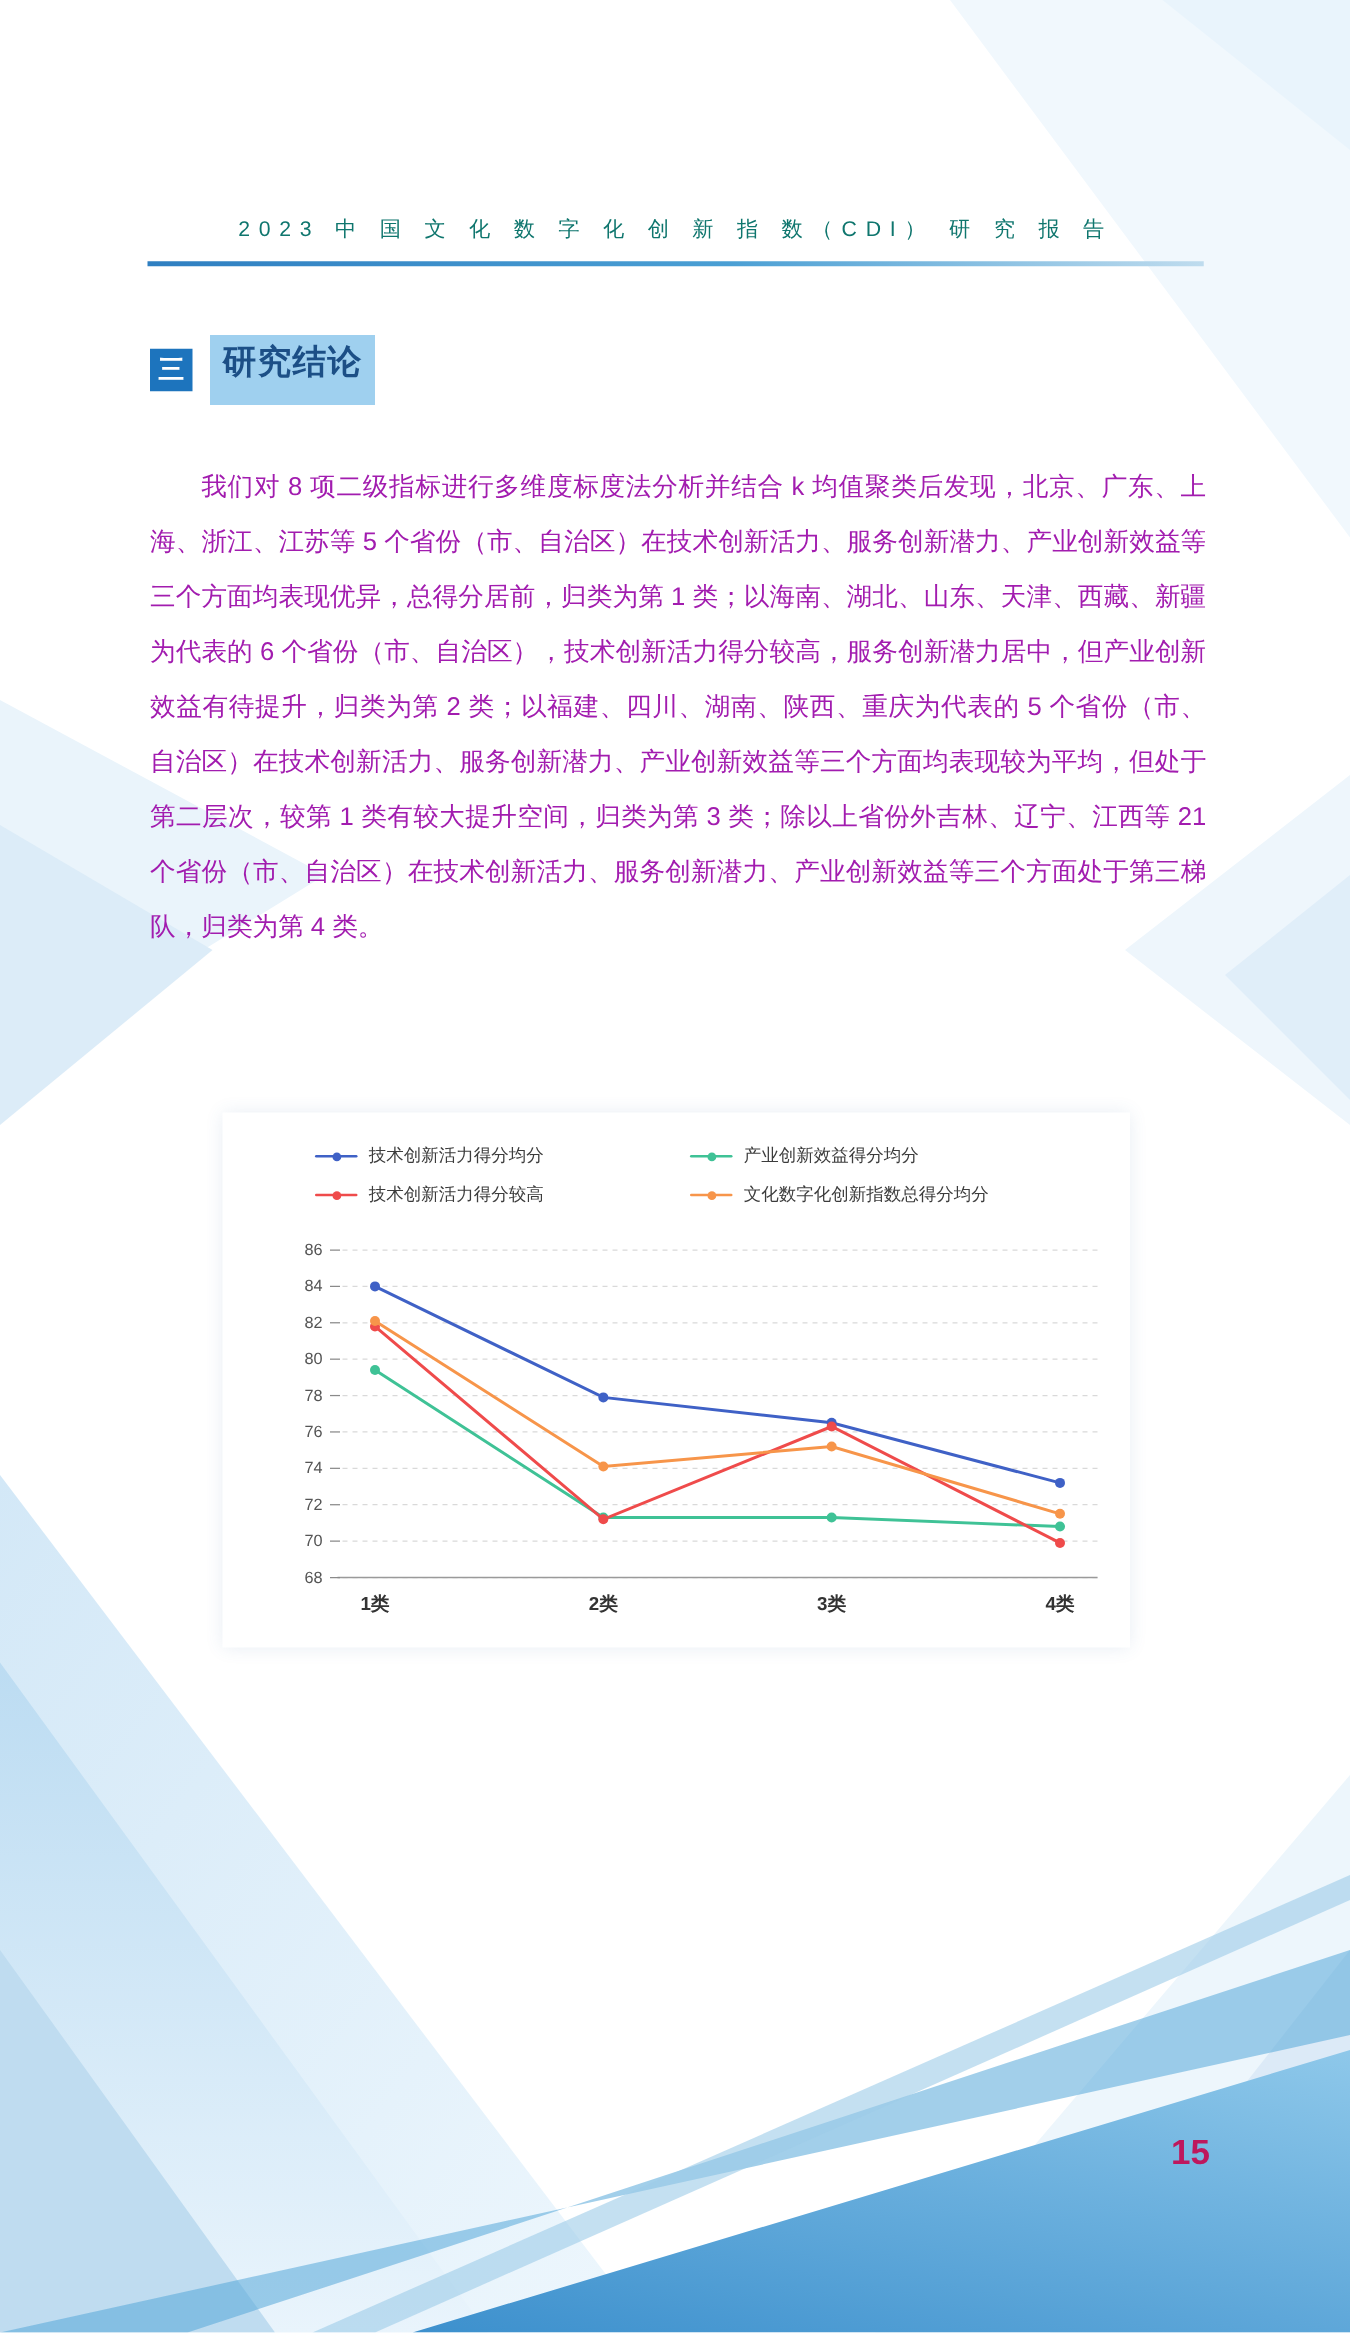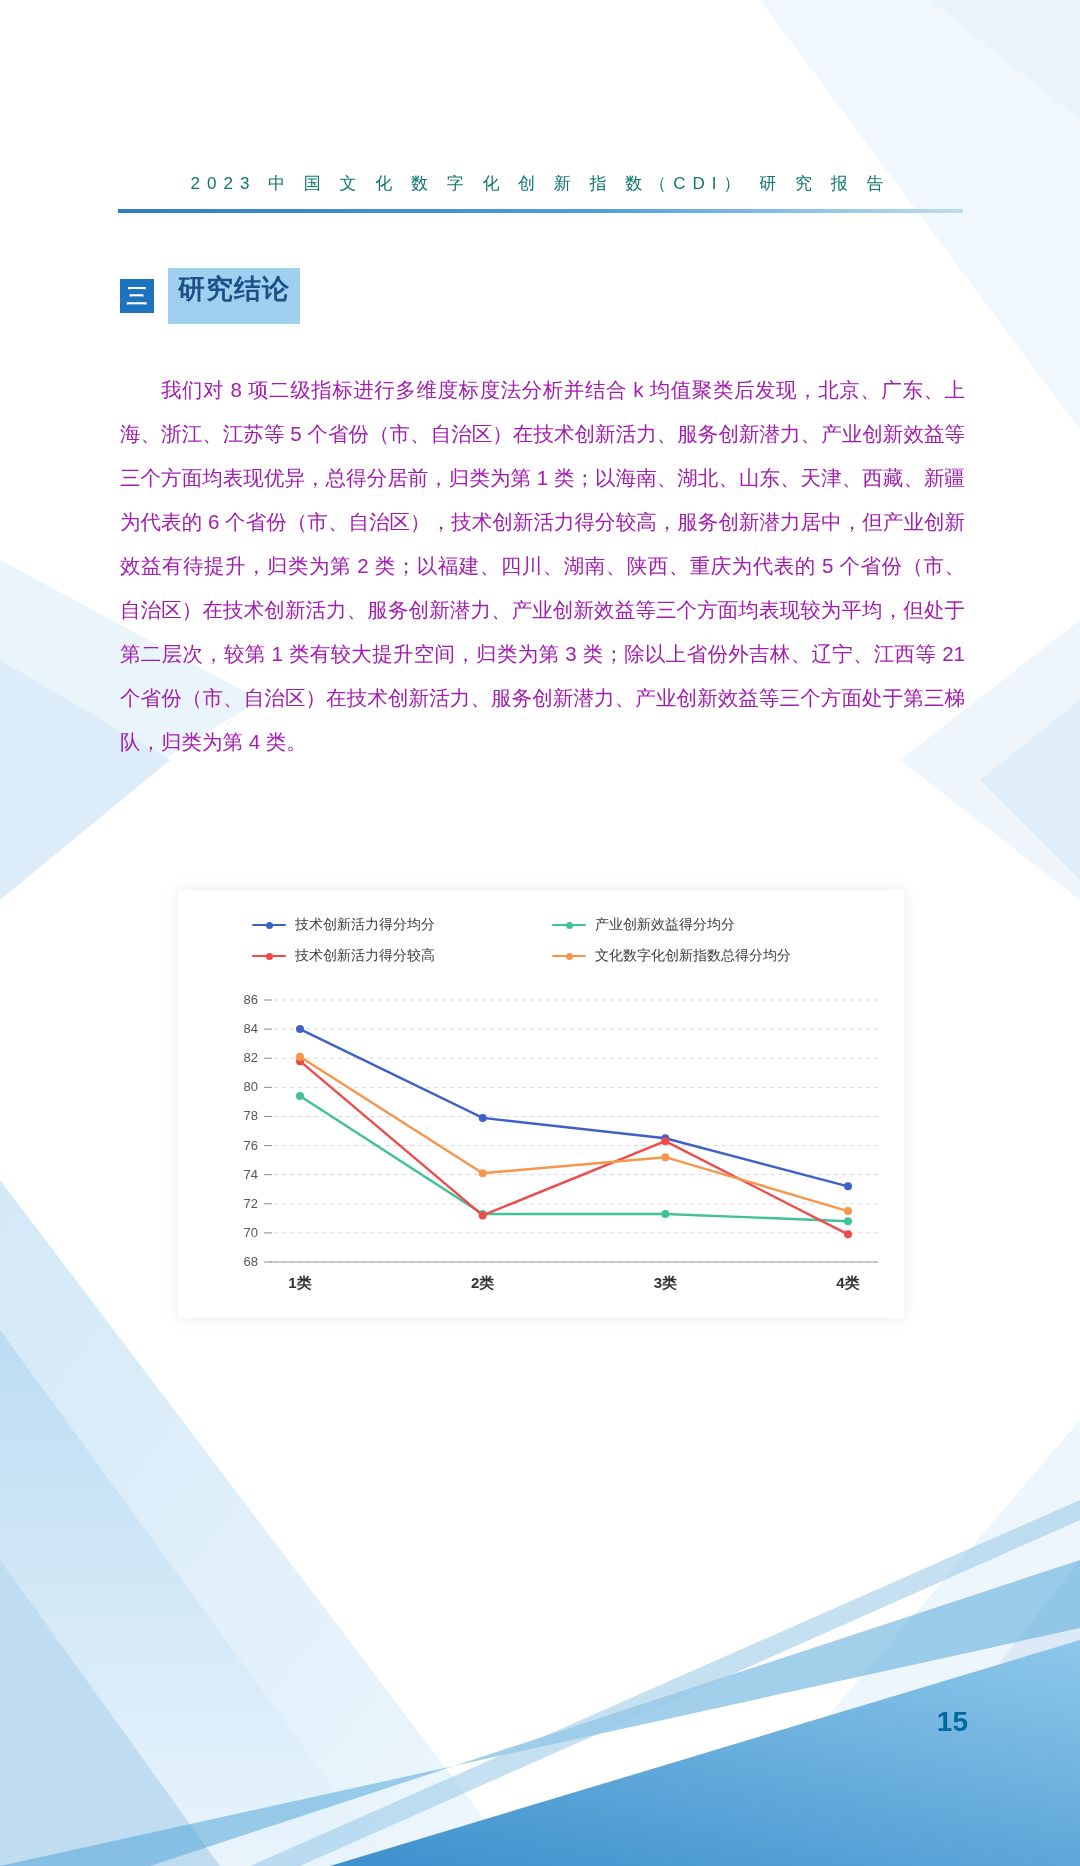--- a/index.html
+++ b/index.html
@@ -151,21 +151,21 @@
     left: 0;
     top: 0;
   }
 
   .page-number {
     position: absolute;
     right: 112px;
     bottom: 128px;
     font-size: 28px;
     font-weight: bold;
-    color: #0369a1;
+    color: #be185d;
   }
 </style>
 </head>
 <body>
 
 <div class="bg-layer">
   <svg width="1080" height="1866" viewBox="0 0 1080 1866" xmlns="http://www.w3.org/2000/svg">
     <defs>
       <linearGradient id="gA" x1="0" y1="0" x2="1" y2="1">
         <stop offset="0%" stop-color="#e8f3fb"></stop>

